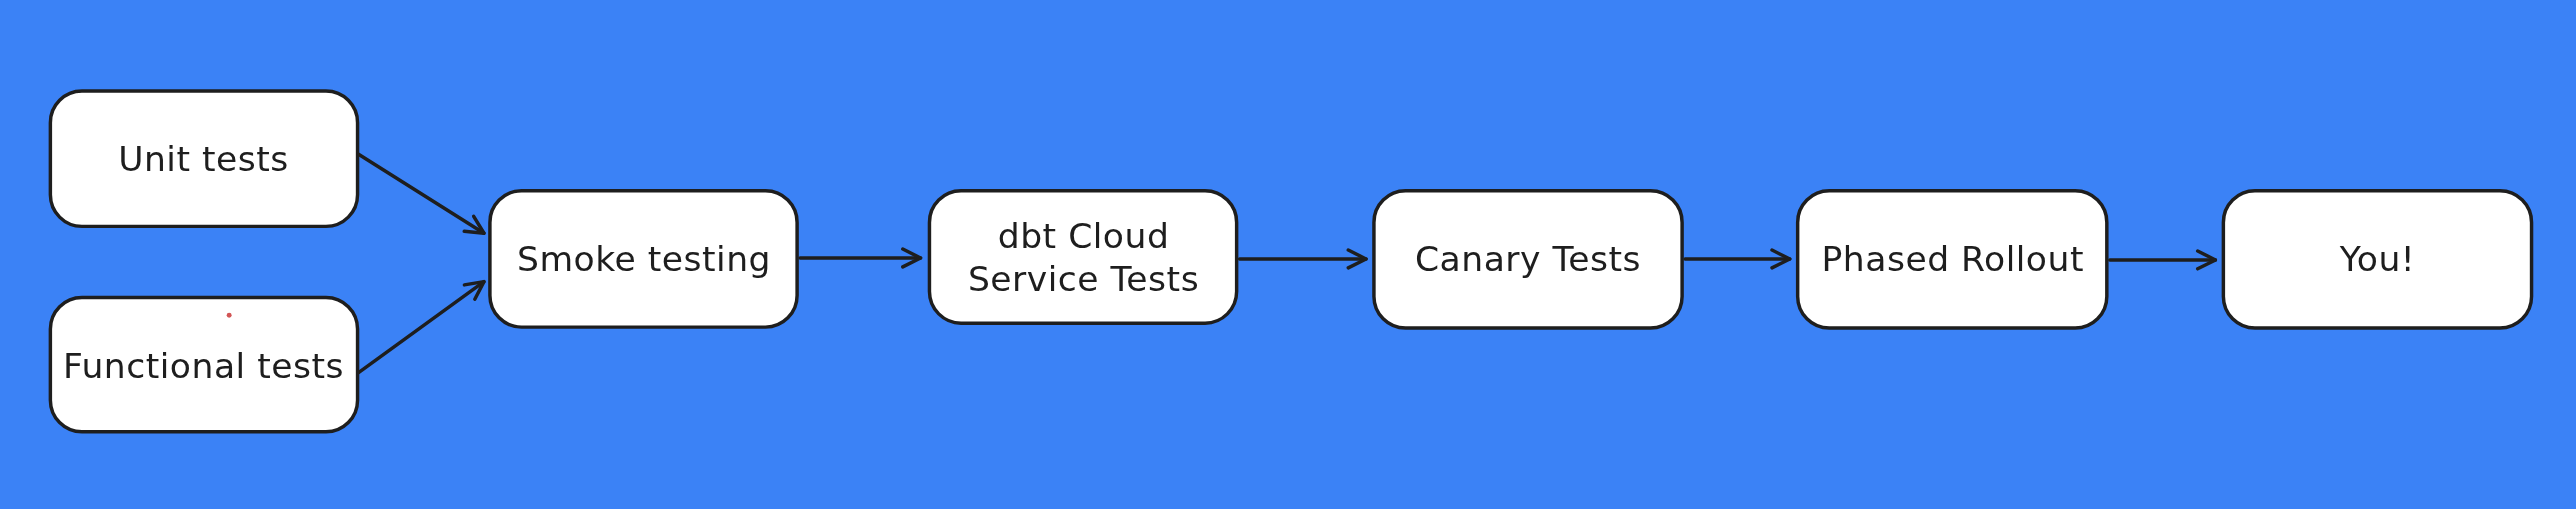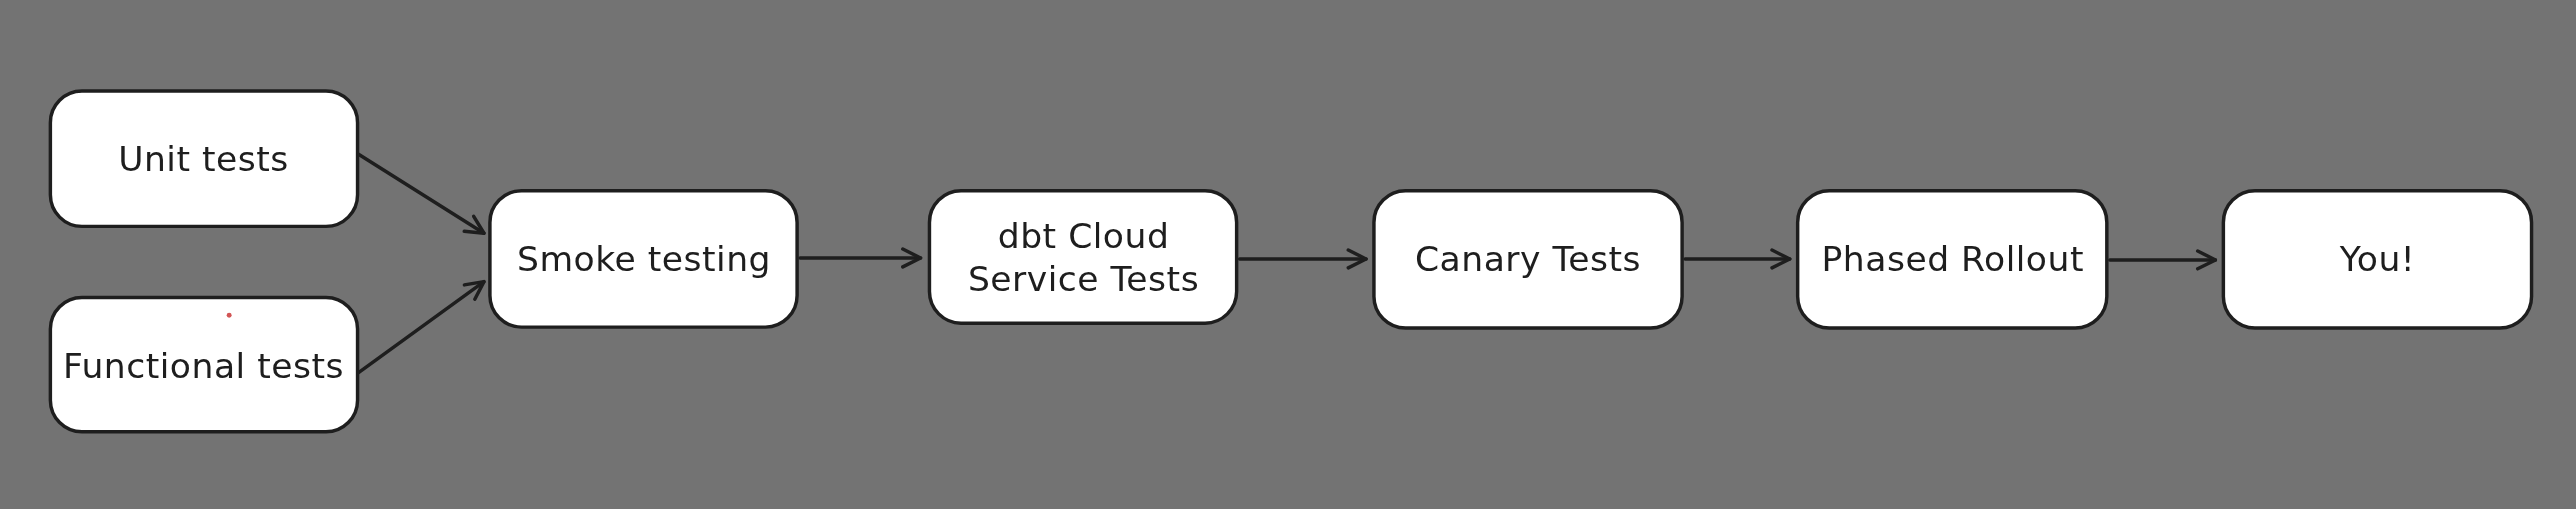--- a/index.html
+++ b/index.html
@@ -4,21 +4,21 @@
 <style>
   html, body {
     margin: 0;
     padding: 0;
     background: #ffffff;
   }
   .canvas {
     position: relative;
     width: 2576px;
     height: 510px;
-    background: #737373;
+    background: #3b82f6;
     overflow: hidden;
   }
   svg {
     display: block;
     font-family: "DejaVu Sans", sans-serif;
   }
   .node-box {
     fill: #ffffff;
     stroke-width: 3.5px;
     stroke-linejoin: round;

